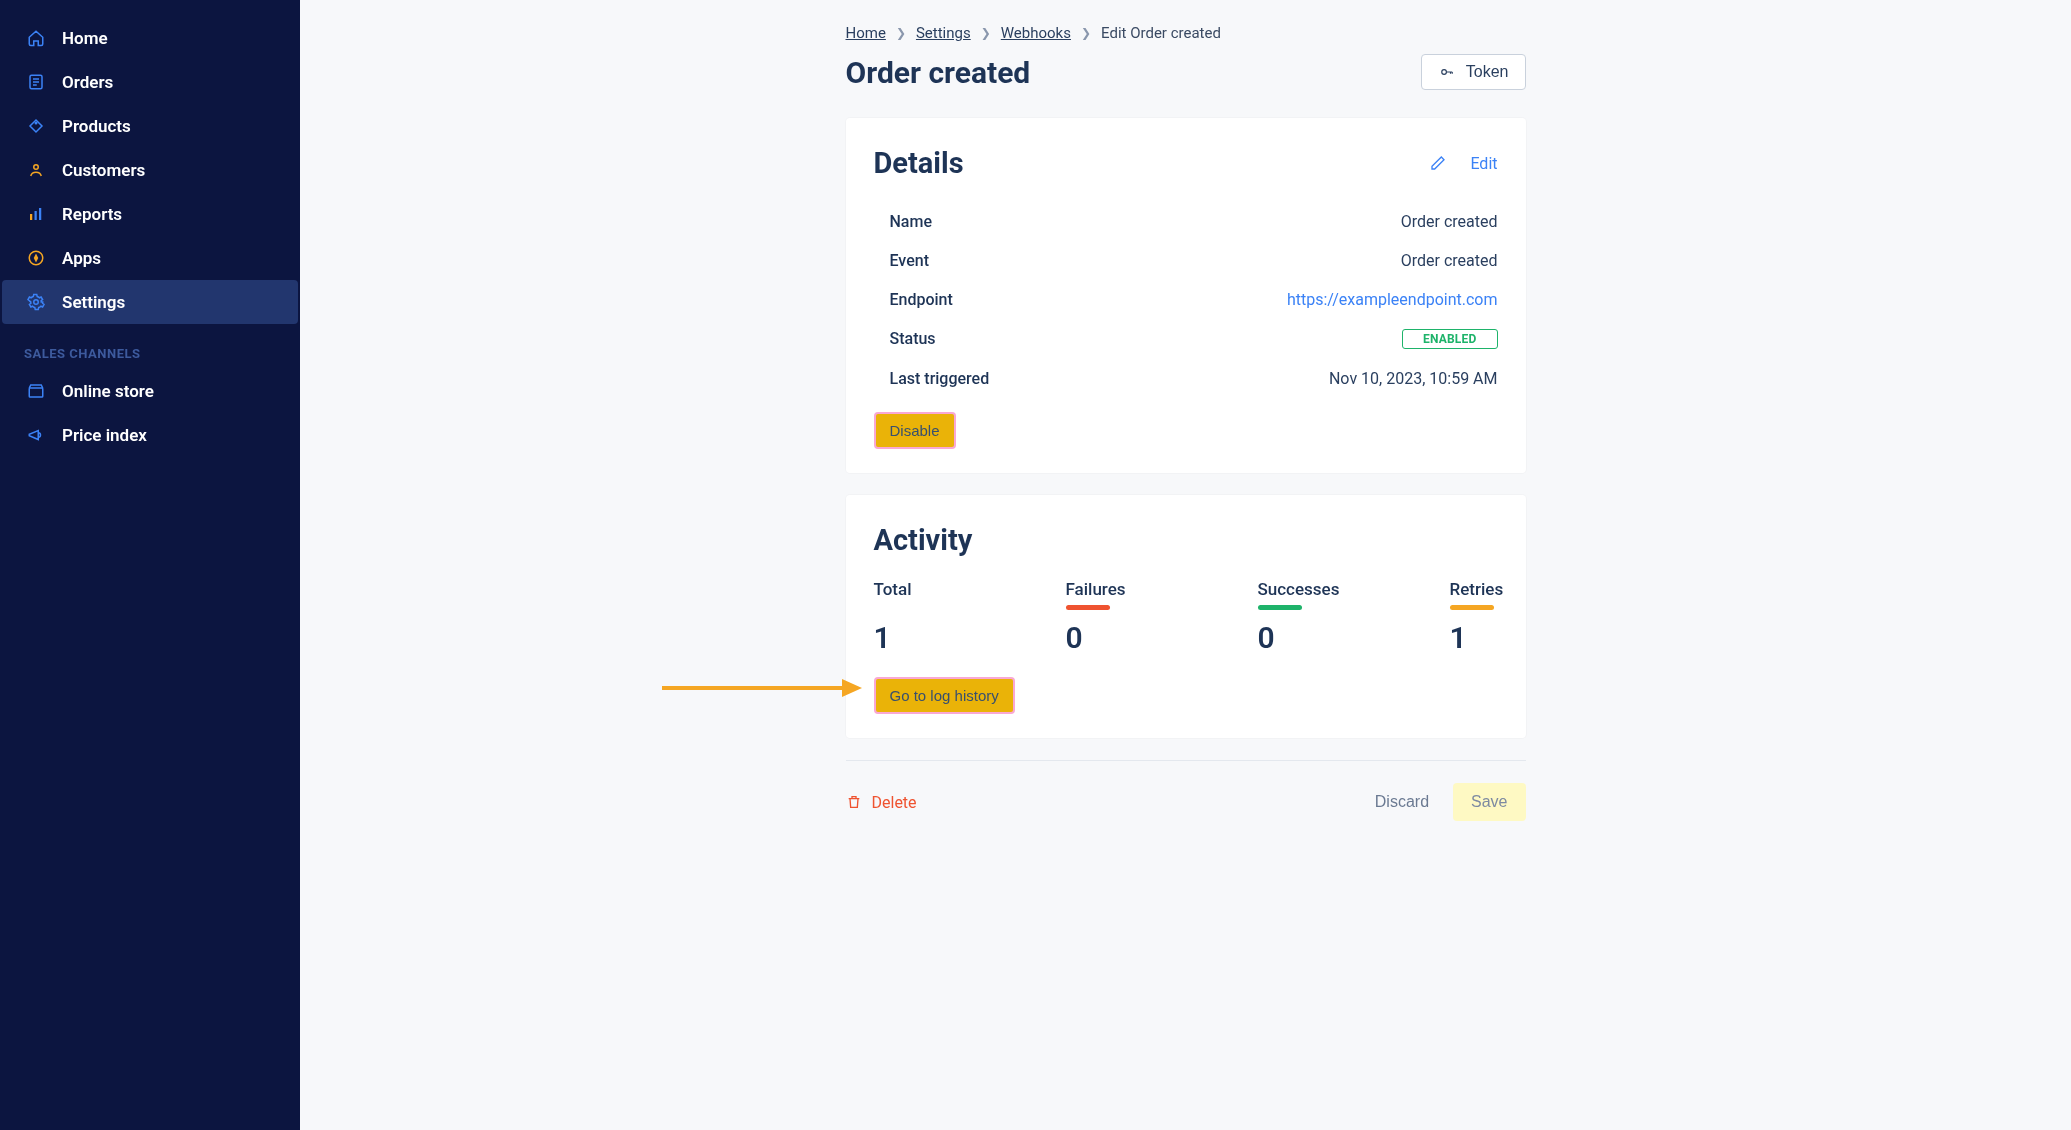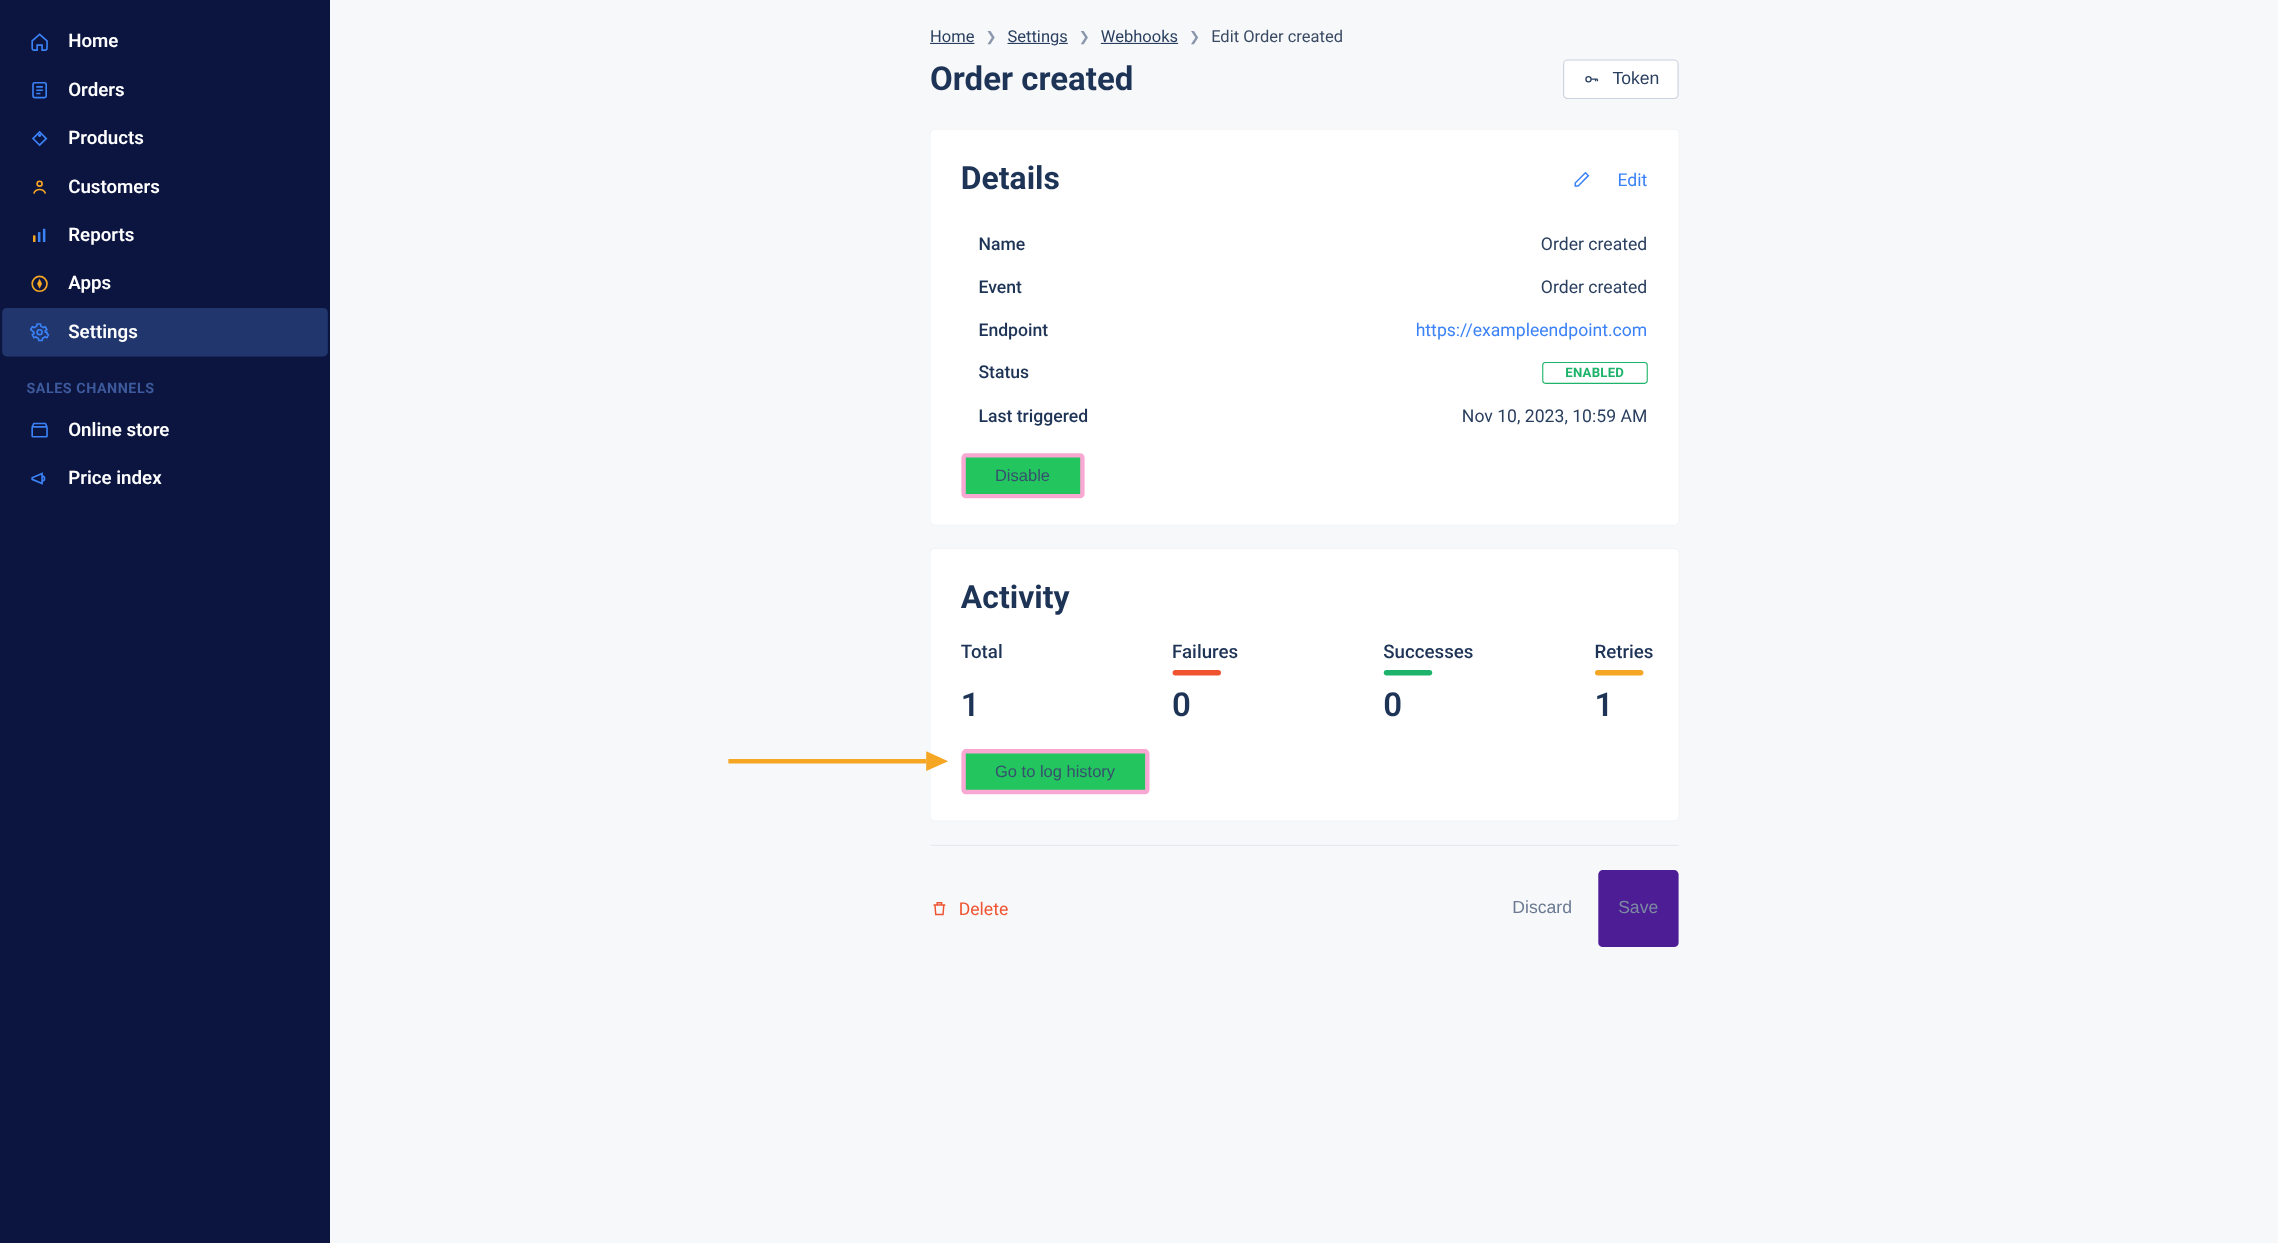--- a/index.html
+++ b/index.html
@@ -127,23 +127,23 @@
   .badge-enabled {
     border: 1px solid #1eb36a;
     color: #1eb36a;
     font-size: 12px;
     font-weight: 700;
     padding: 2px 20px;
     border-radius: 3px;
     letter-spacing: .2px;
   }
   .btn-outline {
-    border: 4px solid #f9a8d4;
-    background: #22c55e;
-    padding: 8px 27px;
+    border: 2px solid #f9a8d4;
+    background: #eab308;
+    padding: 8px 14px;
     font-size: 15px;
     color: #38506e;
     border-radius: 4px;
     cursor: pointer;
     margin-top: 14px;
     display: inline-block;
   }
 
   .stats-row { display: flex; gap: 72px; }
   .stat-block { min-width: 120px;}
@@ -179,25 +179,25 @@
   .right-buttons { display: flex; gap: 10px; align-items: center;}
   .discard-btn {
     background: transparent;
     border: none;
     color: #6b7a92;
     font-size: 16px;
     padding: 8px 14px;
     cursor: pointer;
   }
   .save-btn {
-    background: #4c1d95;
+    background: #fef9c3;
     border: none;
     color: #7d8aa1;
     font-size: 16px;
-    padding: 26px 18px;
+    padding: 10px 18px;
     border-radius: 4px;
     cursor: default;
   }
 
   .annotation-arrow {
     position: absolute;
     pointer-events: none;
   }
 
   .rel-wrap { position: relative; }

